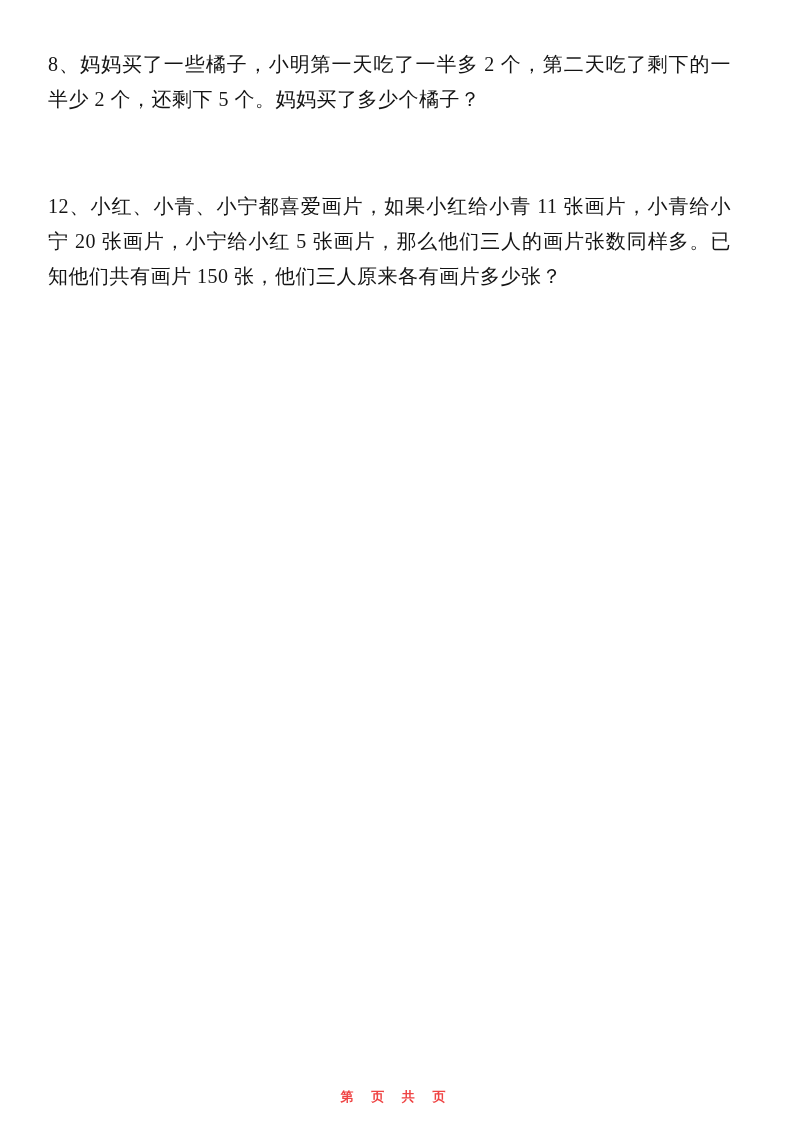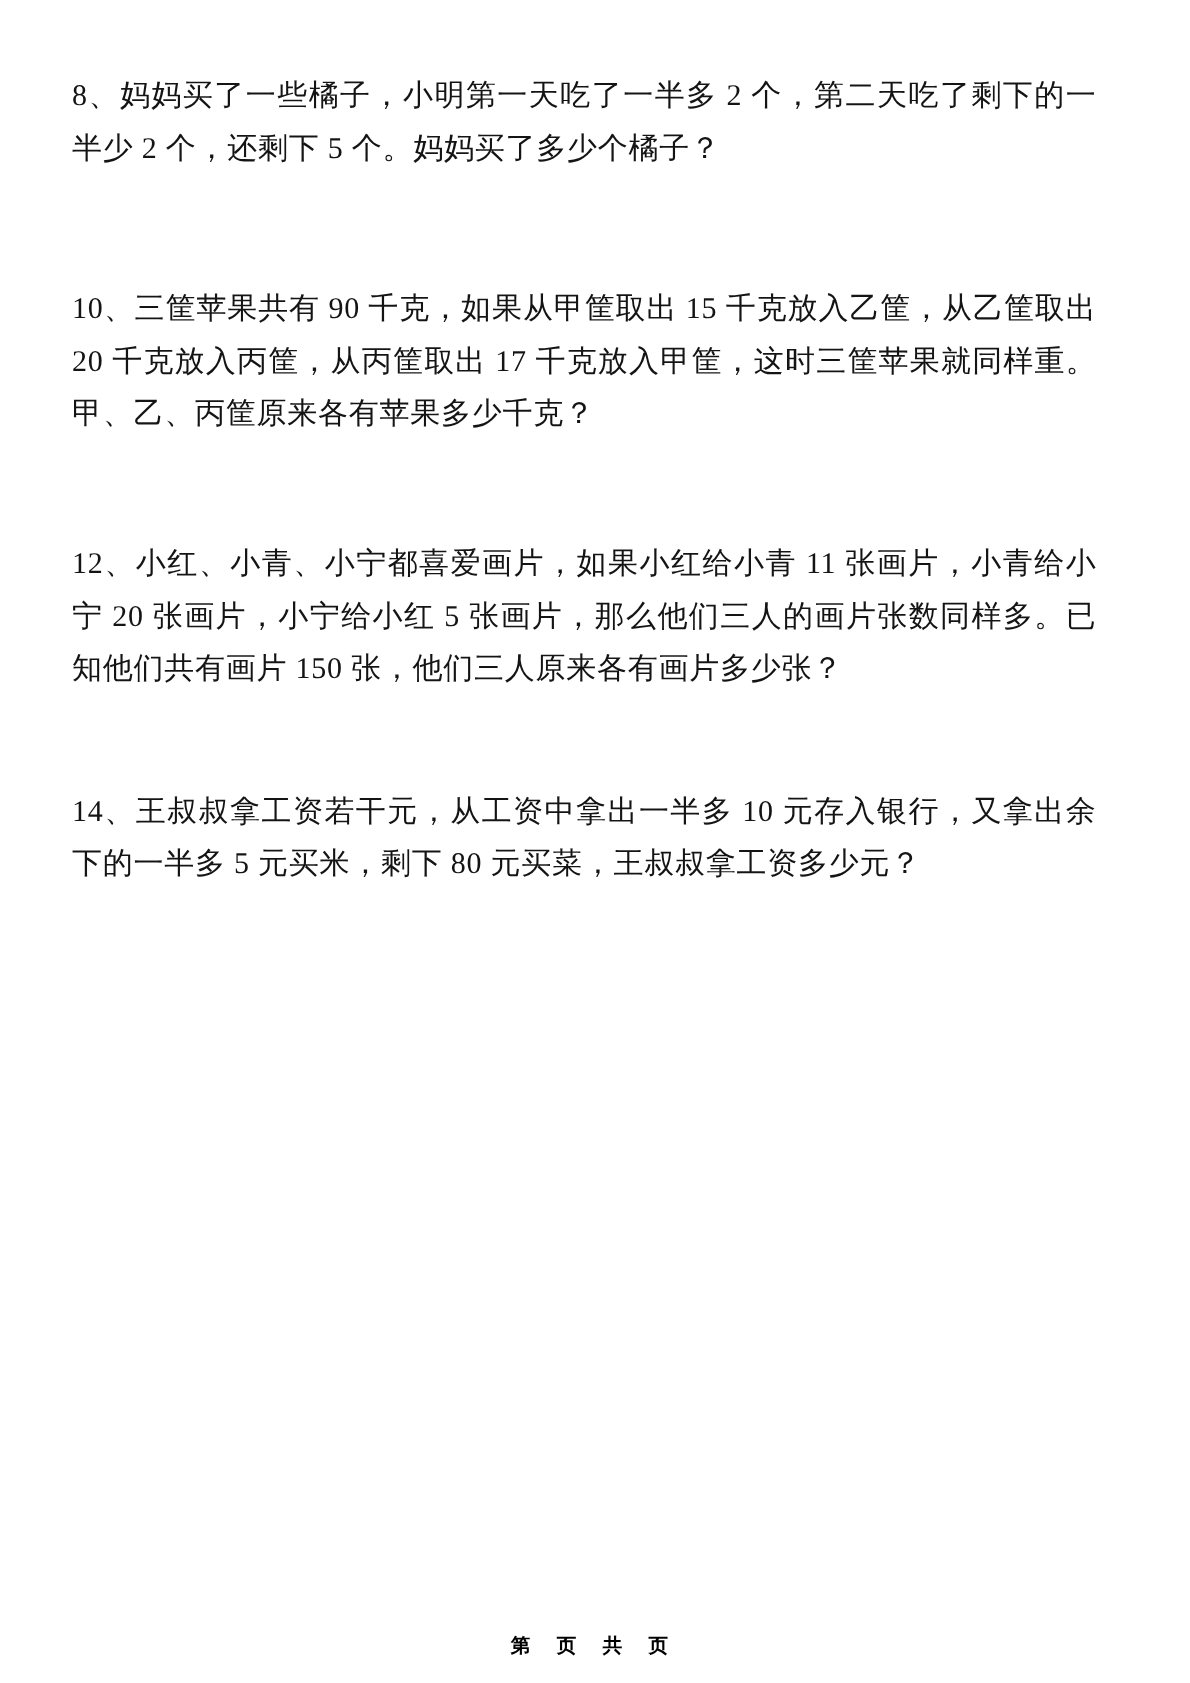--- a/index.html
+++ b/index.html
@@ -38,25 +38,23 @@
   .footer {
     position: absolute;
     left: 0;
     right: 0;
     top: 1088px;
     text-align: center;
     font-family: "Liberation Sans", "DejaVu Sans", sans-serif;
     font-weight: bold;
     font-size: 13px;
     letter-spacing: 7px;
-    color: #000000;
+    color: #ef4444;
   }
 </style>
 </head>
 <body>
 
 <div class="page">
   <p class="problem gap-a">8、妈妈买了一些橘子，小明第一天吃了一半多 2 个，第二天吃了剩下的一半少 2 个，还剩下 5 个。妈妈买了多少个橘子？</p>
-  <p class="problem gap-c">10、三筐苹果共有 90 千克，如果从甲筐取出 15 千克放入乙筐，从乙筐取出 20 千克放入丙筐，从丙筐取出 17 千克放入甲筐，这时三筐苹果就同样重。甲、乙、丙筐原来各有苹果多少千克？</p>
   <p class="problem gap-e">12、小红、小青、小宁都喜爱画片，如果小红给小青 11 张画片，小青给小宁 20 张画片，小宁给小红 5 张画片，那么他们三人的画片张数同样多。已知他们共有画片 150 张，他们三人原来各有画片多少张？</p>
-  <p class="problem">14、王叔叔拿工资若干元，从工资中拿出一半多 10 元存入银行，又拿出余下的一半多 5 元买米，剩下 80 元买菜，王叔叔拿工资多少元？</p>
   <div class="footer">第 页 共 页</div>
 </div>
 
 </body></html>

